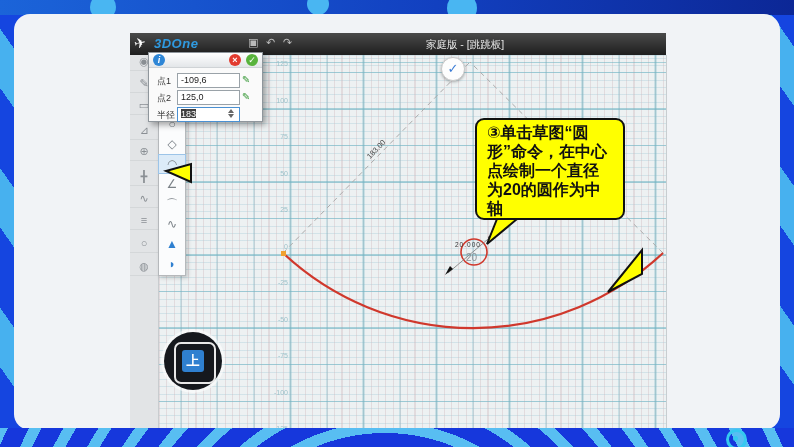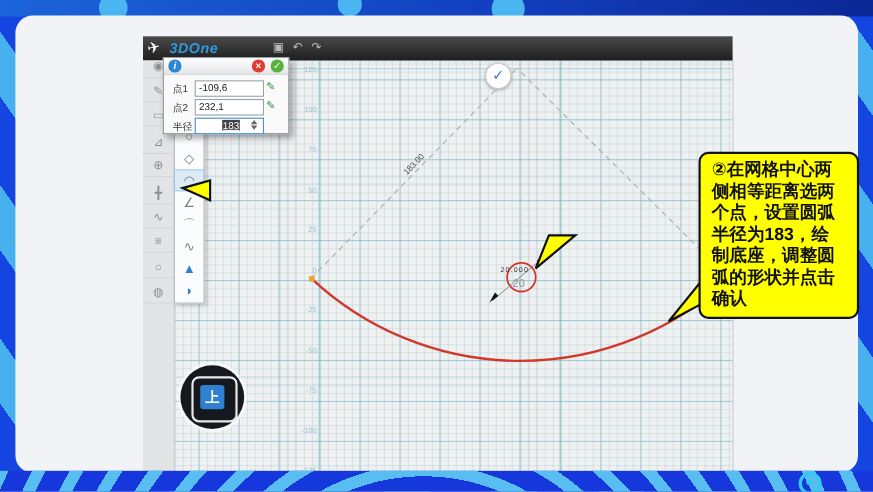--- a/index.html
+++ b/index.html
@@ -88,20 +88,21 @@
   <div class="deco-dot" style="left:90px;top:-6px;width:26px;height:26px;"></div>
   <div class="deco-dot" style="left:307px;top:-7px;width:22px;height:22px;"></div>
   <div class="deco-dot" style="left:447px;top:-7px;width:30px;height:30px;"></div>
 
   <div class="card">
 
     <div class="titlebar">
       <span class="logo-plane">✈</span>
       <span class="logo-text">3DOne</span>
       <span id="tb-icons"><span class="tb-ico" style="left: 118px;">▣</span><span class="tb-ico" style="left: 136px;">↶</span><span class="tb-ico" style="left: 153px;">↷</span></span>
+      <span class="win-title">家庭版 - [跳跳板]</span>
     </div>
 
     <div class="main-toolbar" id="main-toolbar">
         <div class="mt-icon" style="top: -3px;">◉</div>
         <div class="mt-icon" style="top: 19px;">✎</div>
         <div class="mt-icon" style="top: 41px;">▭</div>
         <div class="mt-icon" style="top: 66px;">⊿</div>
         <div class="mt-icon" style="top: 87px;">⊕</div>
         <div class="mt-icon" style="top: 112px;">╋</div>
         <div class="mt-icon" style="top: 134px;">∿</div>
@@ -163,36 +164,36 @@
         <span class="dlg-circ dlg-ok">✓</span>
       </div>
       <div id="dlg-rows">
           <div class="dlg-row" style="top: 20px;">
             <span class="dlg-label">点1</span>
             <div class="dlg-input">-109,6</div>
             <span class="dlg-pick">✎</span>
           </div>
           <div class="dlg-row" style="top: 37px;">
             <span class="dlg-label">点2</span>
-            <div class="dlg-input">232,1</div>
+            <div class="dlg-input">125,0</div>
             <span class="dlg-pick">✎</span>
           </div>
-          <div class="dlg-row" style="top: 54px; text-align: center;">
+          <div class="dlg-row" style="top: 54px;">
             <span class="dlg-label">半径</span>
             <div class="dlg-input" style="border-color: rgb(74, 144, 210);"><span class="sel">183</span></div>
             <span class="dlg-spin"></span>
           </div>
         </div>
     </div>
 
     <svg class="tails" width="766" height="416" viewBox="0 0 766 416">
       <polygon points="177,150 177,168 152,157" fill="#ffff00" stroke="#111" stroke-width="2"></polygon>
       <polygon points="485,200 509,200 473,230" fill="#ffff00" stroke="#111" stroke-width="2"></polygon>
       <polygon points="628,236 628,260 594,278" fill="#ffff00" stroke="#111" stroke-width="2"></polygon>
     </svg>
 
-    <div class="callout co-2">②在网格中心两侧相等距离选两个点，设置圆弧半径为183，绘制底座，调整圆弧的形状并点击确认</div>
+    <div class="callout co-3">③单击草图“圆形”命令，在中心点绘制一个直径为20的圆作为中轴</div>
 
   </div>
 
   <div class="bottom-band"></div>
   <div class="target-icon"></div>
 </div>
 
 </body></html>

